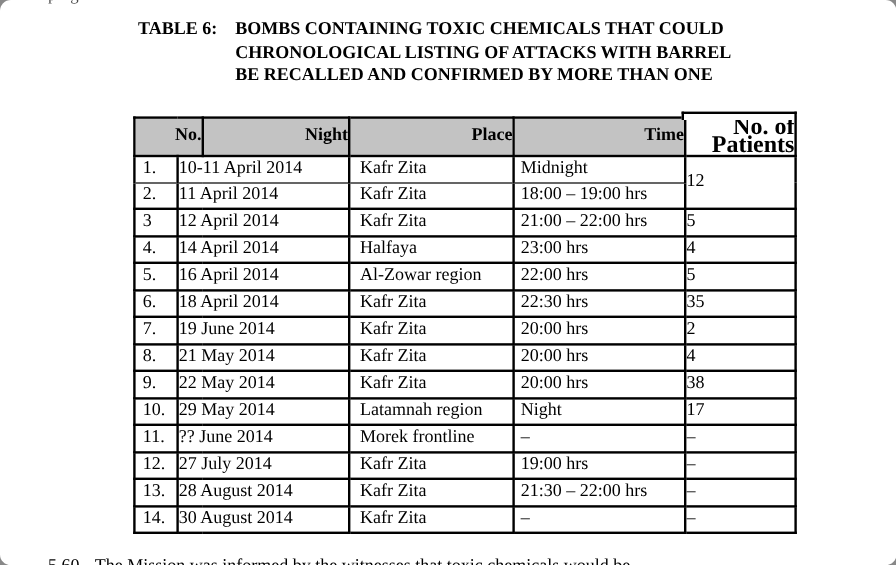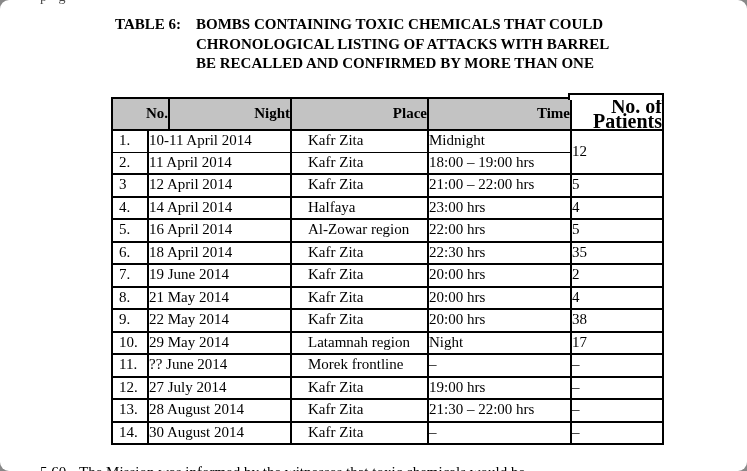--- a/index.html
+++ b/index.html
@@ -51,22 +51,22 @@
     height:30px;background:var(--header-bg);
     font-weight:bold;text-align:right;font-size:15px;
   }
   .attacks thead th.patients-th{
     background:var(--page-bg);
     font-size:20px;line-height:15px;
   }
   .attacks tbody td{height:20.5px;text-align:left;}
   td.c-no{padding-left:6px;}
   td.c-date{}
-  td.c-place{padding-left:16px;}
-  td.c-time{}
+  td.c-place{padding-left:8px;}
+  td.c-time{padding-left:5px;}
   td.c-pat{text-align:center;}
   
   tr.r1 td.tb1{border-bottom-width:1px;}
   tr.r2 td.tt1{border-top-width:1px;}
   
   .step-patch{
     position:absolute;left:568px;top:93px;width:96px;height:7px;
     box-sizing:border-box;background:var(--page-bg);
     border-top:2px solid var(--border);
     border-left:2px solid var(--border);

